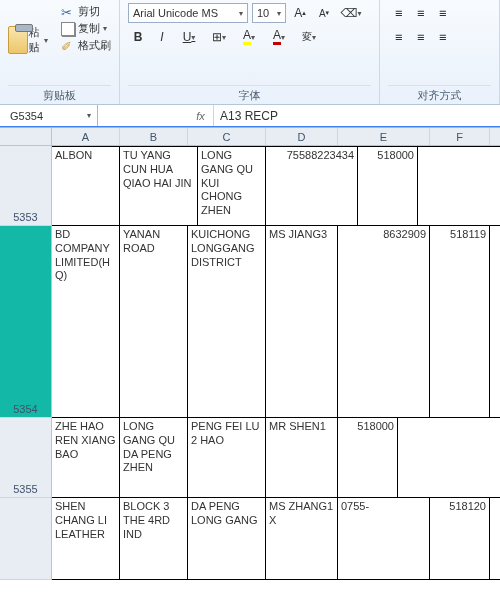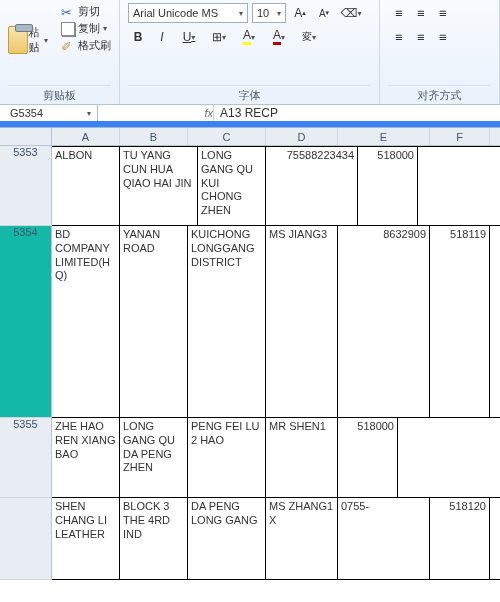--- a/index.html
+++ b/index.html
@@ -23,31 +23,31 @@
   .drop-ar{font-size:8px;color:#555}
   .sq-btn{width:20px;height:20px;border:1px solid transparent;display:flex;align-items:center;justify-content:center;cursor:pointer;border-radius:2px;font-size:12px}
   .hl{width:26px}
   .Aa-inc{font-size:12px}.Aa-dec{font-size:10px}
   .bold{font-weight:bold}.ital{font-style:italic}.undl{text-decoration:underline}
   .color-strip{height:3px;margin-top:1px}
   .red{background:#c00000}.yellow{background:#ffff00}
   .align-grp{width:120px}
   .al{letter-spacing:-1px;font-family:monospace}
   .formula-area{display:flex;flex-direction:column;border-bottom:1px solid #a8b8c8}
-  .name-row{display:flex;height:22px;align-items:stretch;border-bottom:6px solid #3b82f6}
+  .name-row{display:flex;height:22px;align-items:stretch;border-bottom:1px solid #3b82f6}
   .name-box{width:98px;border-right:1px solid #a8b8c8;display:flex;align-items:center;padding:0 6px 0 10px;background:#fff;justify-content:space-between}
-  .fx-btn{width:26px;display:flex;align-items:center;justify-content:flex-end;border-right:1px solid #ccd6e3;font-style:italic;color:#6a6a6a}
+  .fx-btn{width:26px;display:flex;align-items:center;justify-content:center;border-right:1px solid #ccd6e3;font-style:italic;color:#6a6a6a}
   .fx-val{flex:1;padding:0 6px;display:flex;align-items:center;font-family:Arial;font-size:12px}
   .grid-wrap{height:474px;overflow:hidden;display:flex}
   .row-hdrs{width:52px;background:#e8edf4;border-right:1px solid #b8c4d2}
   .col-hdrs{display:flex;background:#e8edf4;border-bottom:1px solid #b8c4d2;height:18px}
   .corner{width:52px;background:#e8edf4;border-right:1px solid #b8c4d2;border-bottom:1px solid #b8c4d2;height:18px}
   .ch{flex:none;border-right:1px solid #cdd6e1;text-align:center;line-height:18px;color:#3f536b;font-size:11px}
   .cA{width:68px}.cB{width:68px}.cC{width:78px}.cD{width:72px}.cE{width:92px}.cF{width:60px}
-  .rh{border-bottom:1px solid #cdd6e1;display:flex;align-items:flex-start;justify-content:center;color:#3f536b;font-size:11px;padding-bottom:2px}
+  .rh{border-bottom:1px solid #cdd6e1;display:flex;align-items:flex-end;justify-content:center;color:#3f536b;font-size:11px;padding-bottom:2px}
   .rh-sel{background:#14b8a6}
   .cells{flex:1}
   .row{display:flex;border-bottom:1px solid #000}
   .cell{flex:none;border-right:1px solid #000;padding:2px 3px;font-family:Arial;font-size:11px;line-height:1.25;overflow:hidden;word-wrap:break-word}
   .r1{height:80px}.r2{height:192px}.r3{height:80px}.r4{height:82px}
   .num{text-align:right}
   .clip-right{display:flex;flex-direction:column}
   .upper{display:flex;justify-content:space-between;height:74px}
   .align-row{display:flex;gap:2px;margin-bottom:4px}
   .spacer{width:90px}

